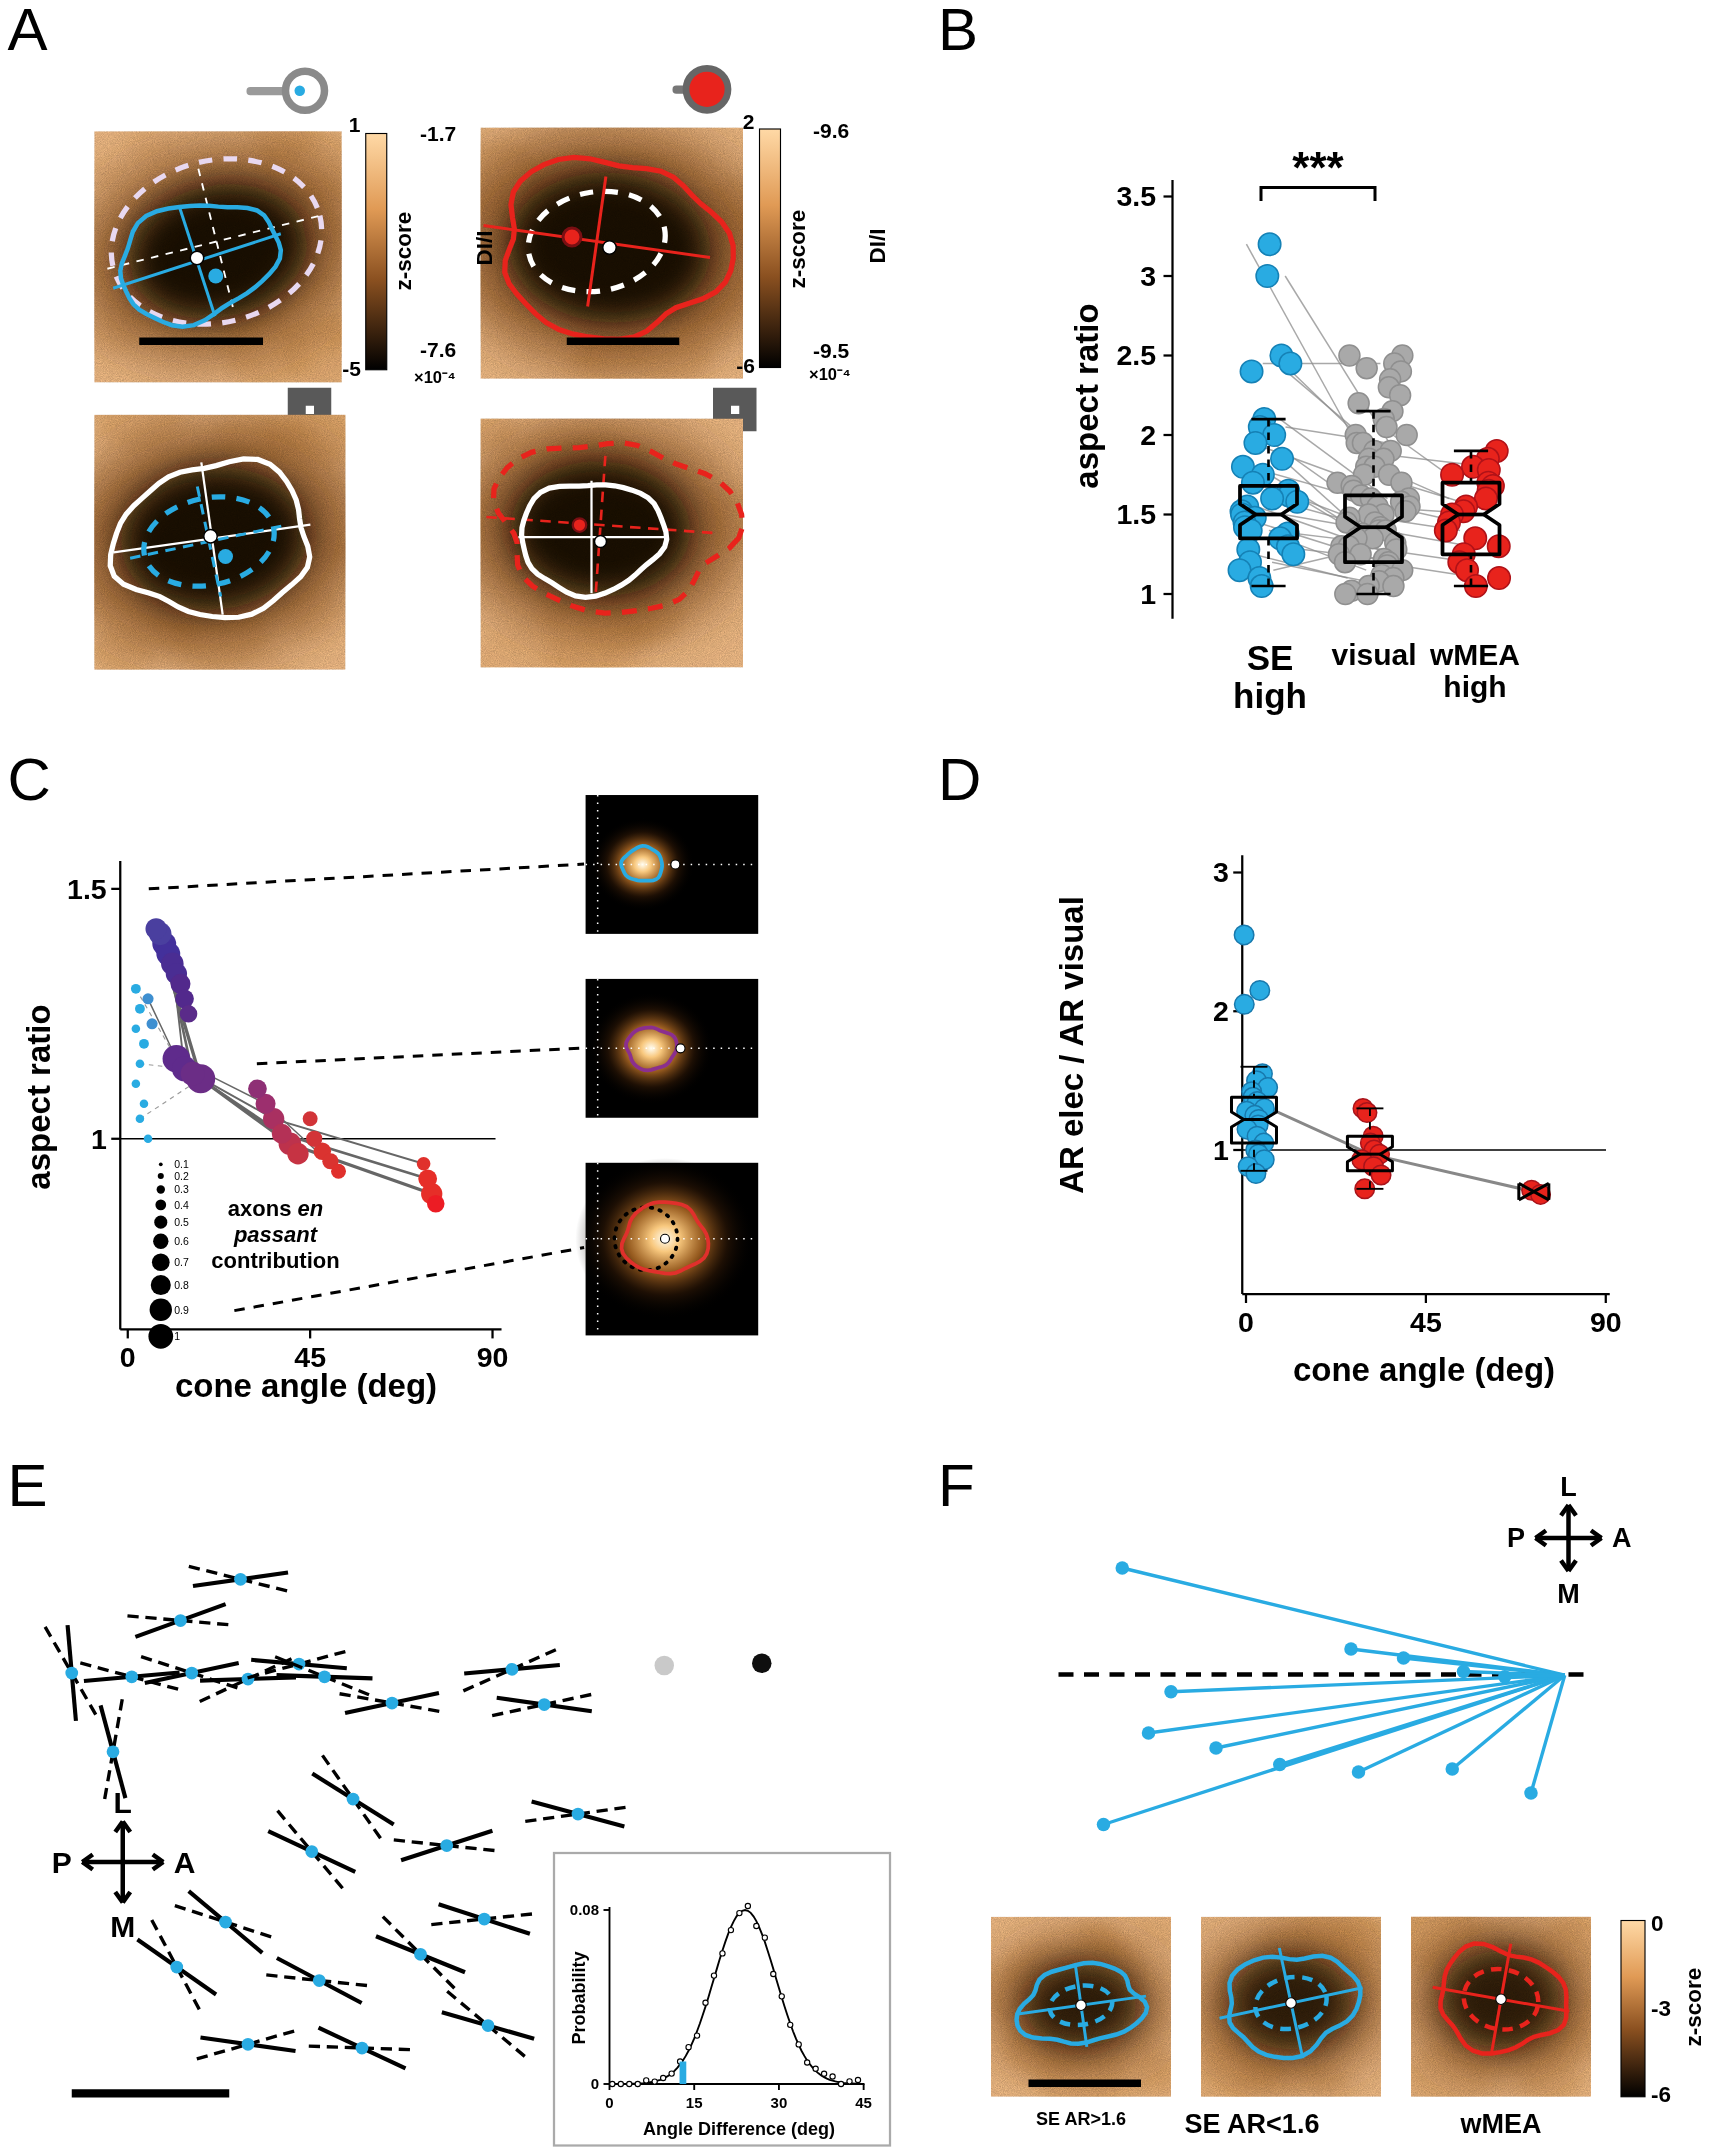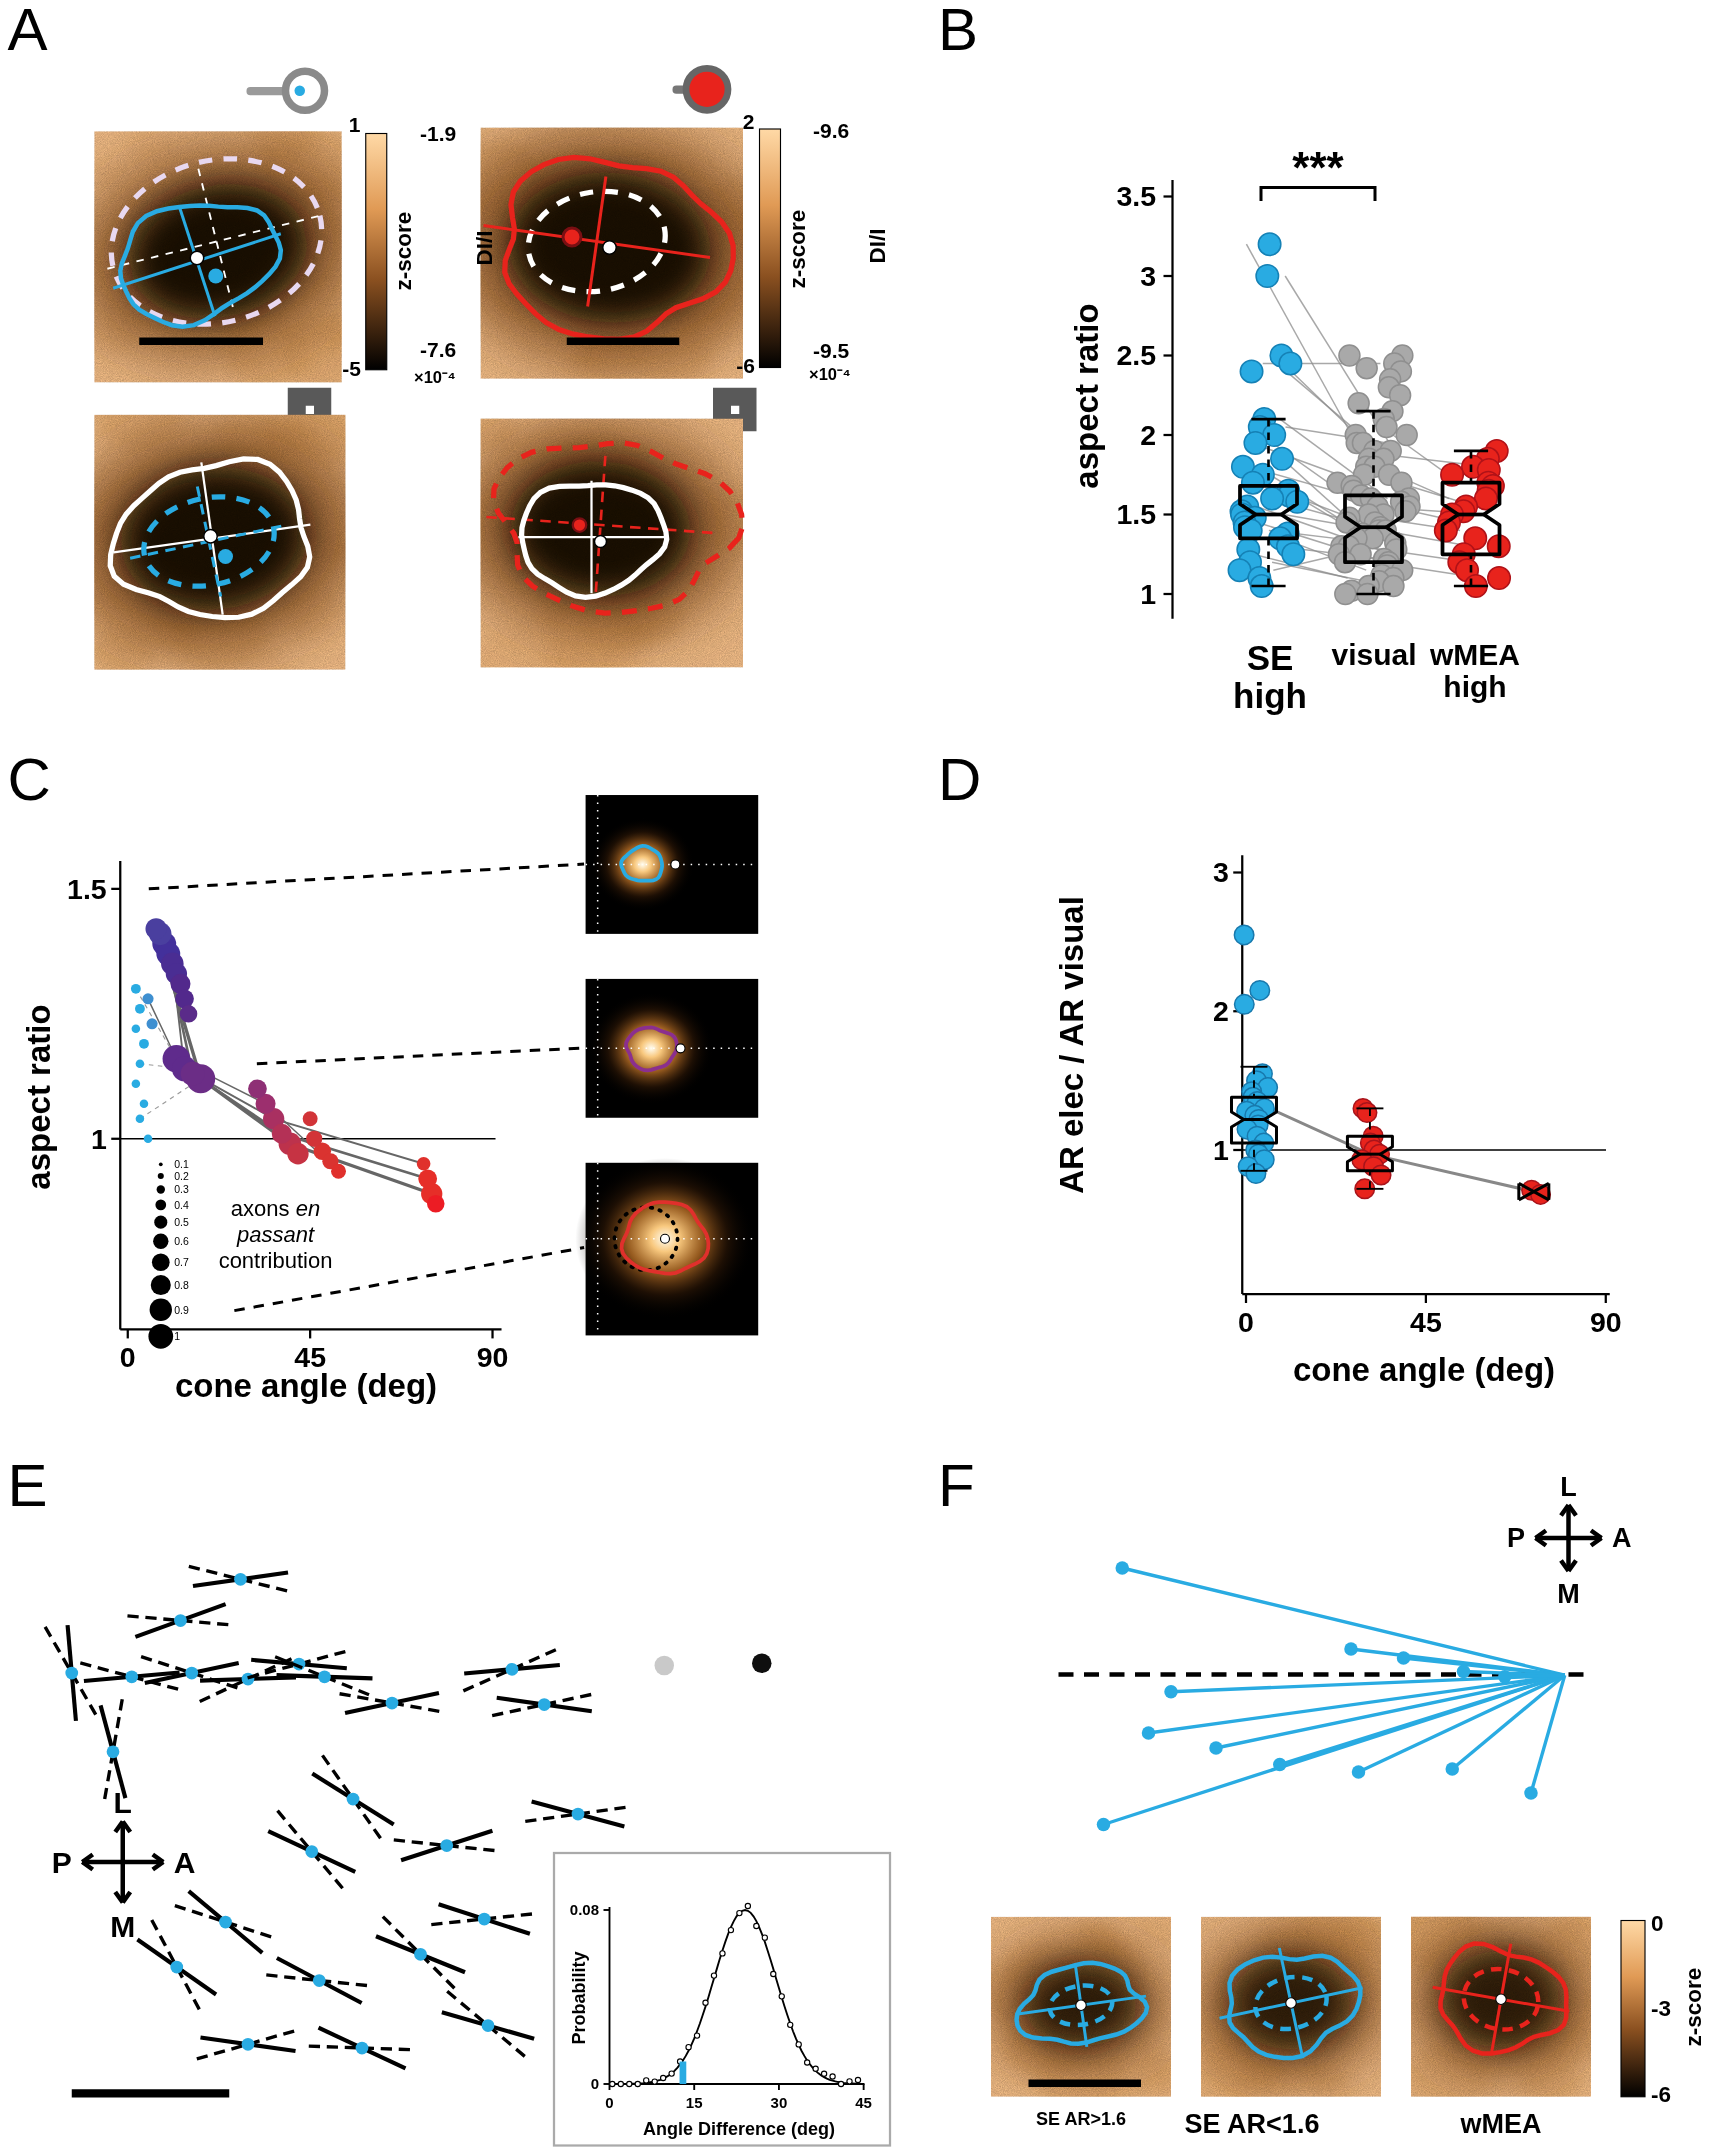--- a/index.html
+++ b/index.html
@@ -6,21 +6,21 @@
   html,body{background:#fff}
   #fig{position:relative;width:1711px;height:2151px;background:#fff;
        font-family:"Liberation Sans",sans-serif;color:#000;overflow:hidden}
   .abs{position:absolute}
   svg.layer{position:absolute}
   .plabel{font-size:60px;font-weight:400;line-height:1}
   .num{font-weight:bold}
   .rot{transform:translate(-50%,-50%) rotate(-90deg);white-space:nowrap}
   .ctr{transform:translateX(-50%);text-align:center}
   .pre{white-space:pre-line;line-height:1.08}
-  .bold{font-weight:normal}
+  .bold{font-weight:bold}
   .it{font-style:italic}
 </style>
 </head>
 <body>
 
 <div id="fig">
 
   <svg id="svgA" class="layer" style="left:0;top:0" width="931" height="750" viewBox="0 0 1240 1000">
       <defs>
         <linearGradient id="copper" x1="0" y1="0" x2="0" y2="1">
@@ -919,21 +919,21 @@
   <div class="abs plabel" style="left:7.5px;top:0">A</div>
   <div class="abs plabel" style="left:938px;top:0">B</div>
   <div class="abs plabel" style="left:7.5px;top:750px">C</div>
   <div class="abs plabel" style="left:938px;top:750px">D</div>
   <div class="abs plabel" style="left:7.5px;top:1456px">E</div>
   <div class="abs plabel" style="left:938px;top:1456px">F</div>
 
   <div class="abs num" style="left:332px;top:113px;width:28.5px;text-align:right;font-size:21px">1</div>
   <div class="abs num" style="left:323px;top:357px;width:38px;text-align:right;font-size:21px">-5</div>
   <div class="abs num rot" style="left:404px;top:251px;font-size:22.5px">z-score</div>
-  <div class="abs num" style="left:420px;top:122px;font-size:21px">-1.9</div>
+  <div class="abs num" style="left:420px;top:122px;font-size:21px">-1.7</div>
   <div class="abs num" style="left:420px;top:338px;font-size:21px">-7.6</div>
   <div class="abs num" style="left:414px;top:365px;font-size:16.5px">×10⁻⁴</div>
   <div class="abs num rot" style="left:485px;top:248px;font-size:22.5px">DI/I</div>
 
   <div class="abs num" style="left:726px;top:110px;width:28.5px;text-align:right;font-size:21px">2</div>
   <div class="abs num" style="left:717px;top:354px;width:38px;text-align:right;font-size:21px">-6</div>
   <div class="abs num rot" style="left:798px;top:249px;font-size:22.5px">z-score</div>
   <div class="abs num" style="left:813px;top:119px;font-size:21px">-9.6</div>
   <div class="abs num" style="left:813px;top:339px;font-size:21px">-9.5</div>
   <div class="abs num" style="left:809px;top:362px;font-size:16.5px">×10⁻⁴</div>

